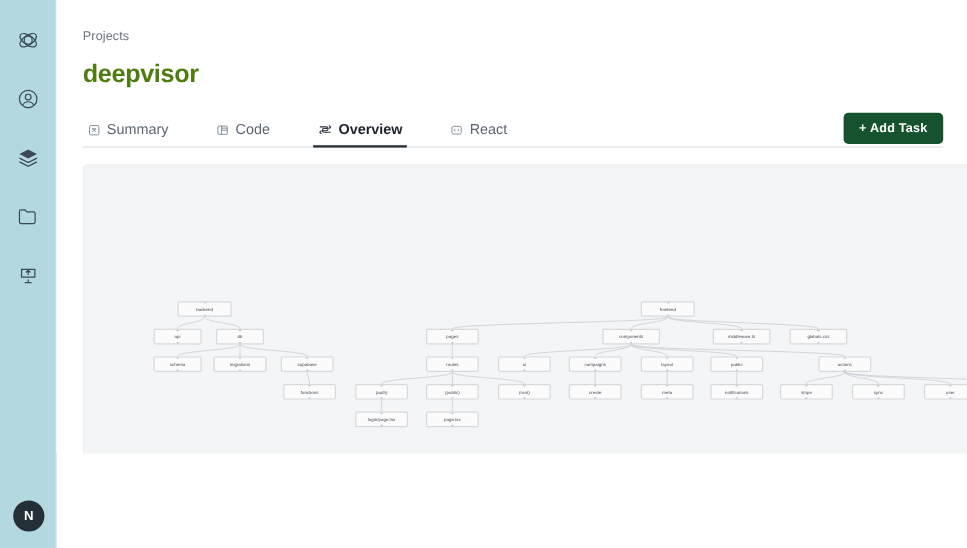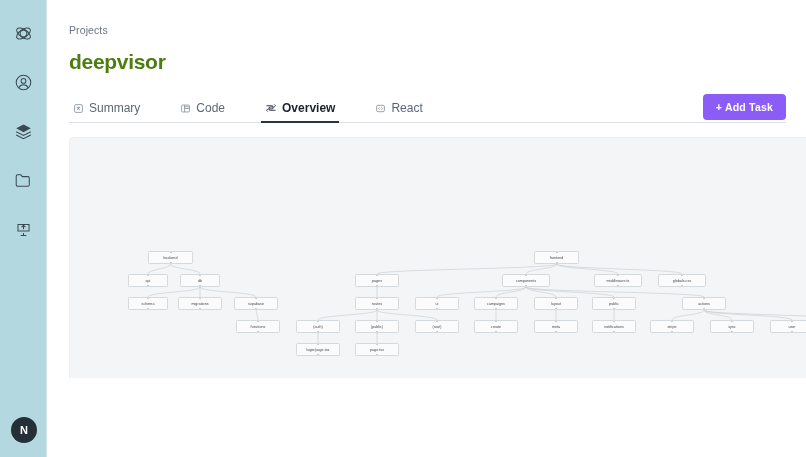--- a/index.html
+++ b/index.html
@@ -87,21 +87,21 @@
   .tab.active { color: #1b222b; font-weight: 600; }
   .tab.active .tab-ico { color: #2b333d; }
   .tab.active::after {
     content: ""; position: absolute;
     left: 0; right: 14px; bottom: 0;
     height: 2px; background: #2b333d; z-index: 2;
   }
   #add-task {
     position: absolute;
     right: 20px; top: 94px;
-    background: #8b5cf6;
+    background: #14532d;
     color: #ffffff;
     font-size: 10.5px; font-weight: 600;
     border: none; border-radius: 4px;
     padding: 7px 13px;
     cursor: pointer;
     letter-spacing: .2px;
   }
 
   
   #canvas {

